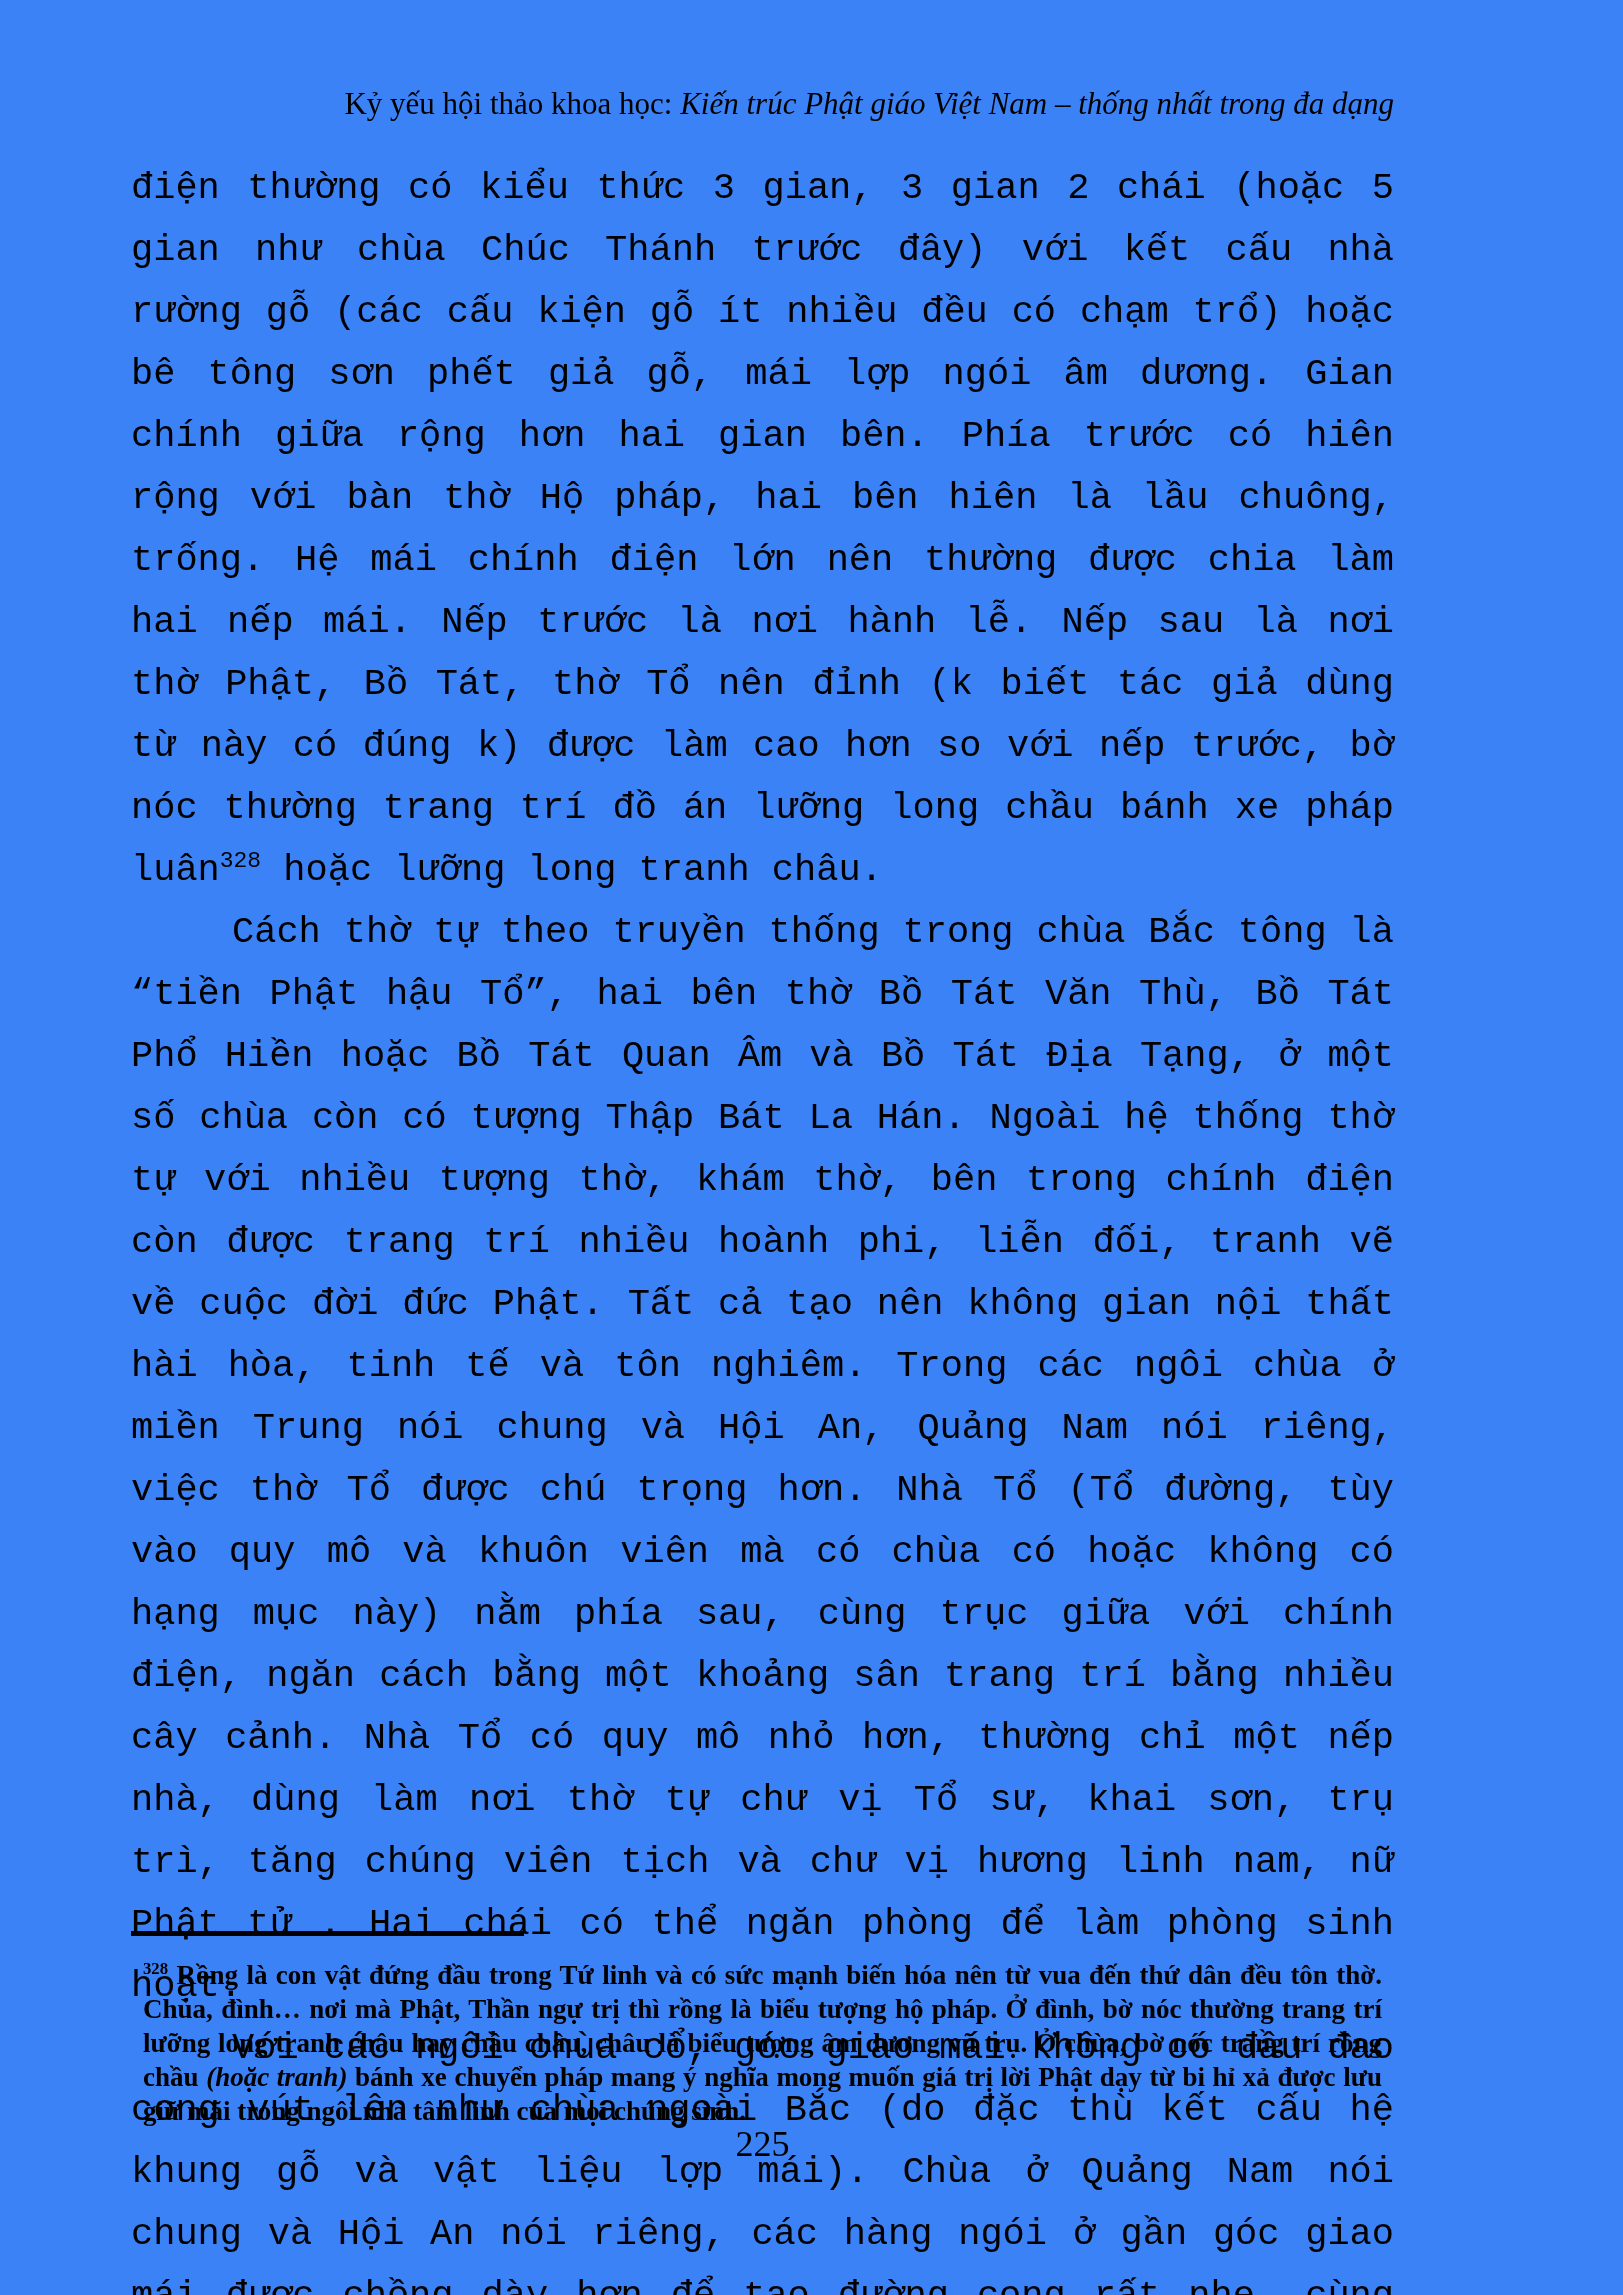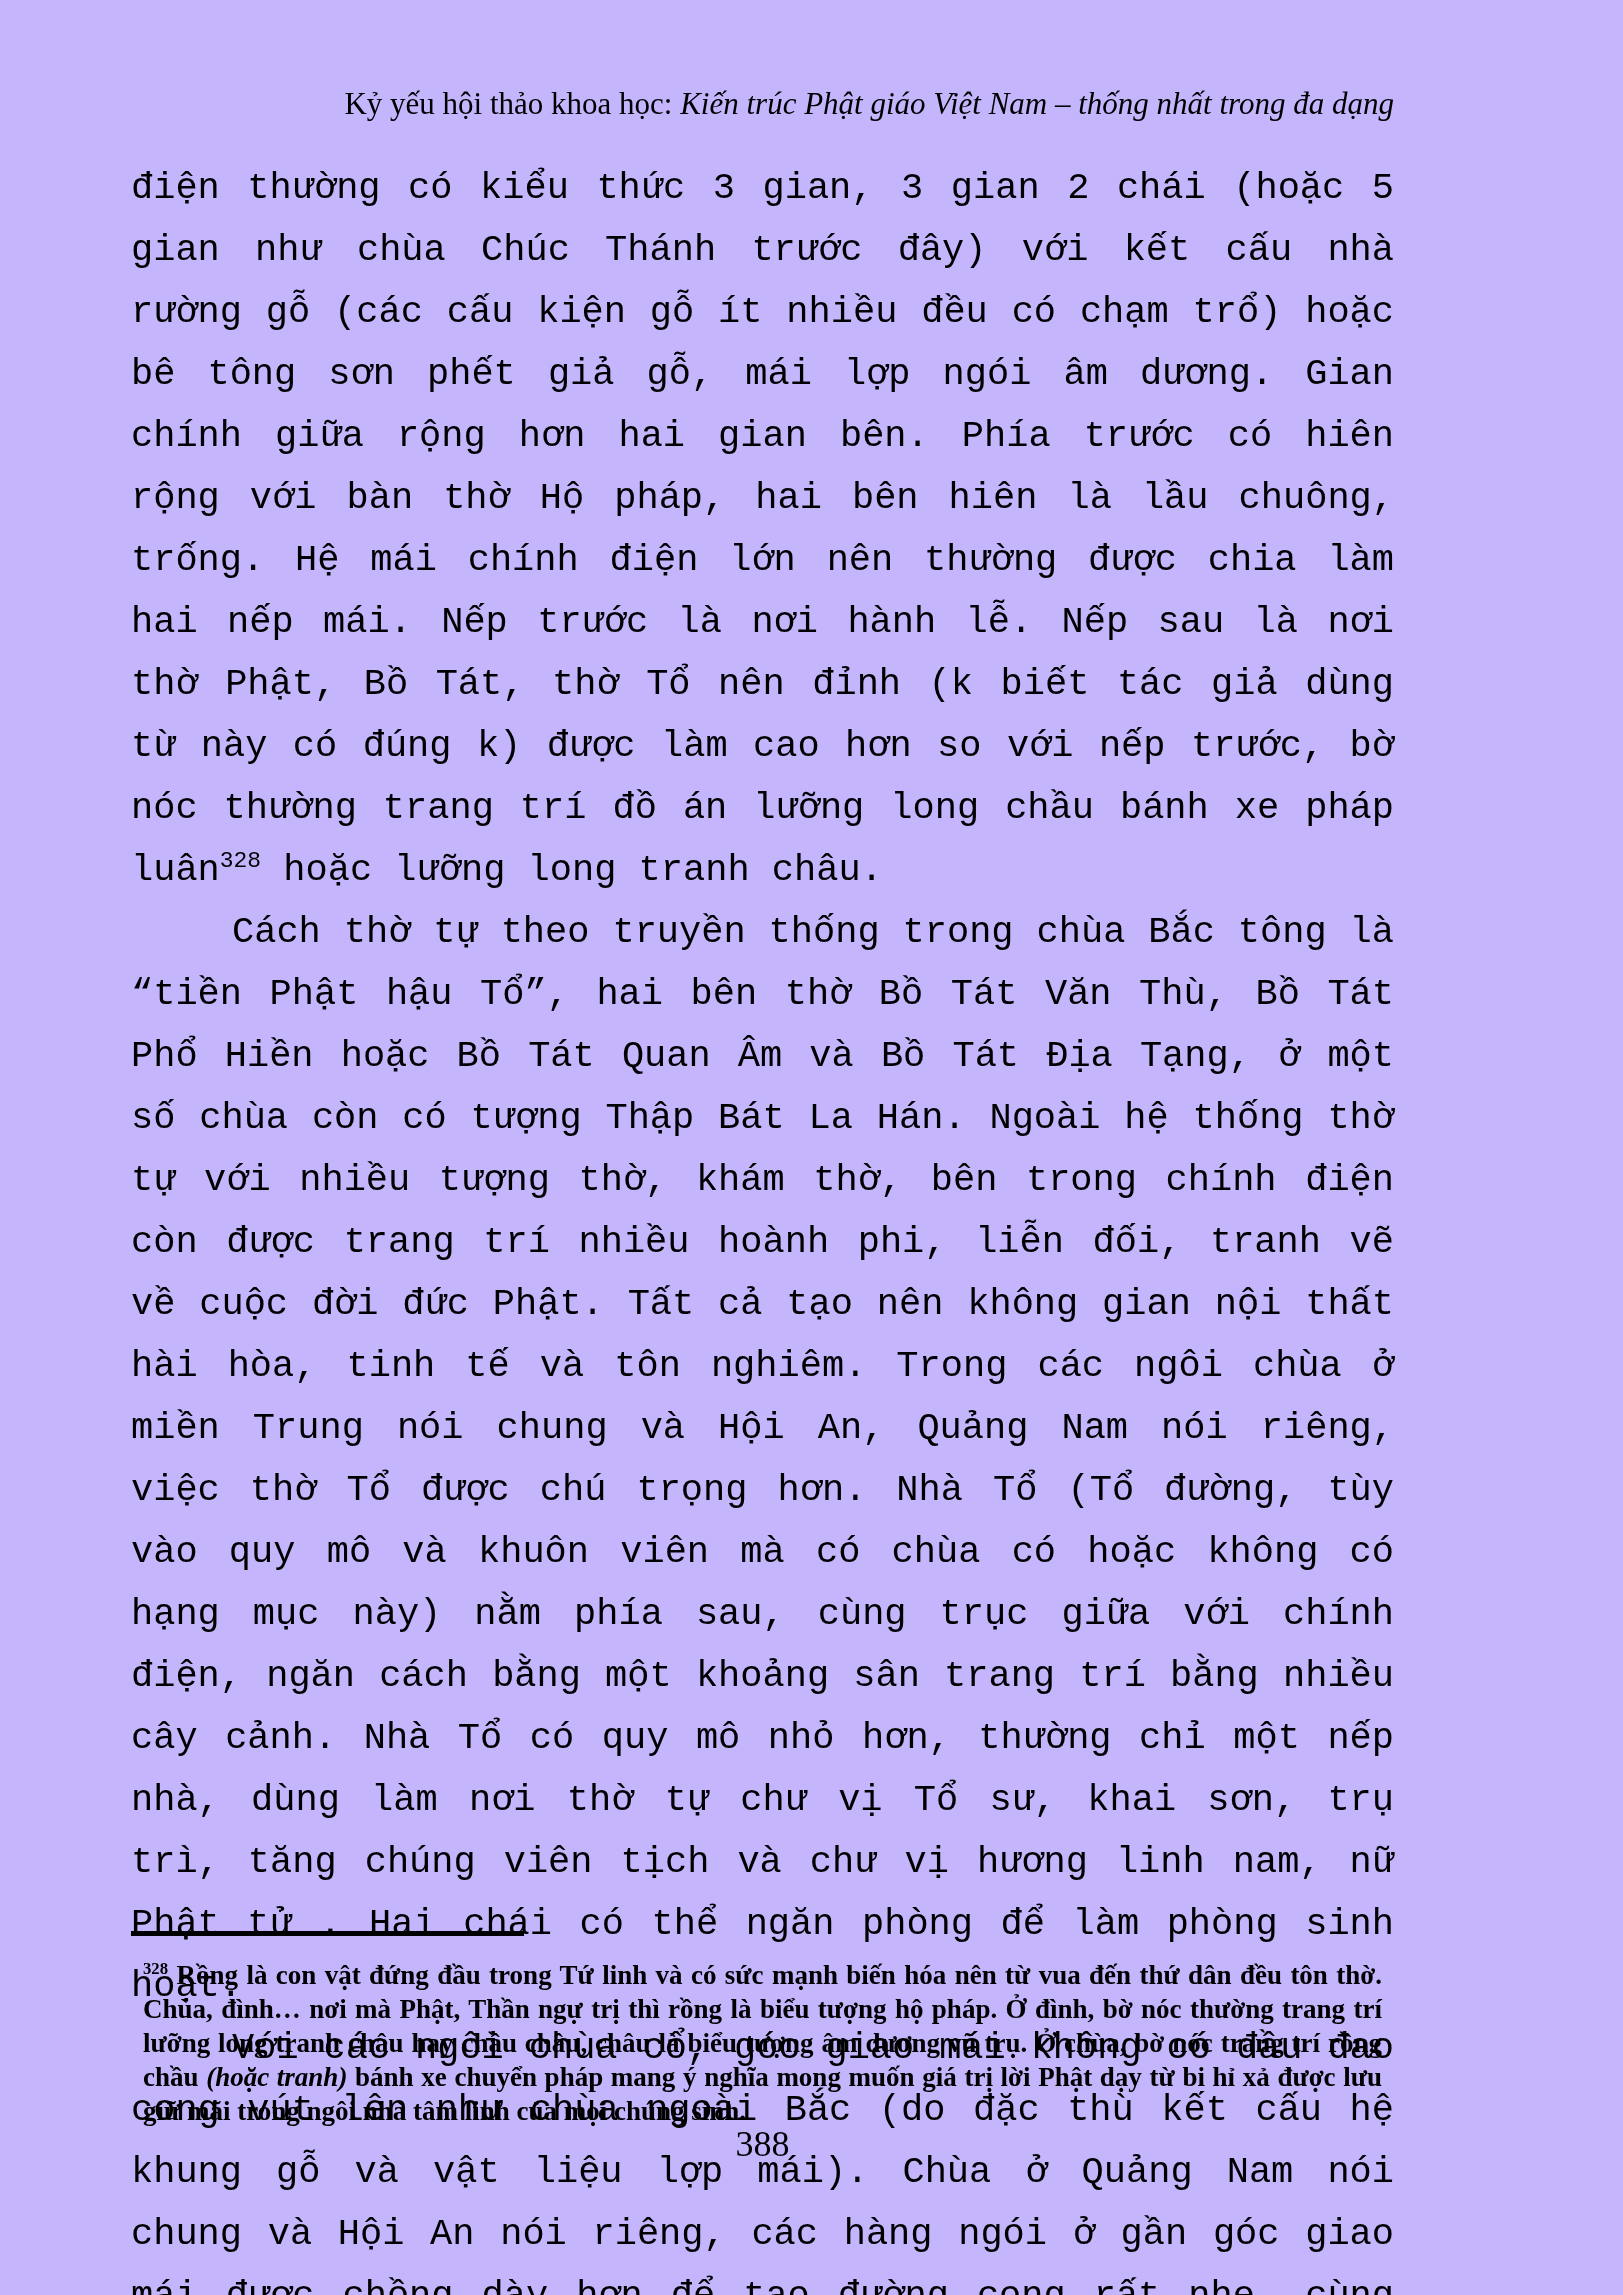--- a/index.html
+++ b/index.html
@@ -4,21 +4,21 @@
 <style>
   html, body {
     margin: 0;
     padding: 0;
     background: #ffffff;
   }
   .page {
     position: relative;
     width: 1623px;
     height: 2295px;
-    background: #c4b5fd;
+    background: #3b82f6;
     color: #000000;
     font-family: "Liberation Serif", "DejaVu Serif", serif;
     overflow: hidden;
   }
   .running-head {
     position: absolute;
     top: 84px;
     left: 131px;
     width: 1263px;
     text-align: right;
@@ -95,16 +95,16 @@
 
     <p class="para indent">Với các ngôi chùa cổ, góc giao mái không có đầu đao cong vút lên như chùa ngoài Bắc (do đặc thù kết cấu hệ khung gỗ và vật liệu lợp mái). Chùa ở Quảng Nam nói chung và Hội An nói riêng, các hàng ngói ở gần góc giao mái được chồng dày hơn để tạo đường cong rất nhẹ, cùng với bờ chảy được xây cong, kết hợp chi tiết trang trí đuôi mái tạo sự mềm mại, uyển chuyển cho cả hệ mái. Với các ngôi chùa sử dụng vật liệu mới (bê tông cốt thép), góc giao mái thường được tạo dáng uốn cong vừa phải.</p>
 
   </div>
 
   <div class="footnote-area">
     <div class="footnote-rule"></div>
     <p class="footnote"><sup class="fn-ref">328</sup><span> Rồng là con vật đứng đầu trong Tứ linh và có sức mạnh biến hóa nên từ vua đến thứ dân đều tôn thờ. Chùa, đình… nơi mà Phật, Thần ngự trị thì rồng là biểu tượng hộ pháp. Ở đình, bờ nóc thường trang trí lưỡng long tranh châu hay chầu châu, châu là biểu tượng âm dương vũ trụ. Ở chùa, bờ nóc trang trí rồng chầu </span><em>(hoặc tranh)</em><span> bánh xe chuyển pháp mang ý nghĩa mong muốn giá trị lời Phật dạy từ bi hỉ xả được lưu giữ mãi trong ngôi nhà tâm linh của mọi chúng sinh.</span></p>
   </div>
 
-  <div class="page-number">388</div>
+  <div class="page-number">225</div>
 
 </div>
 
 
 </body></html>

